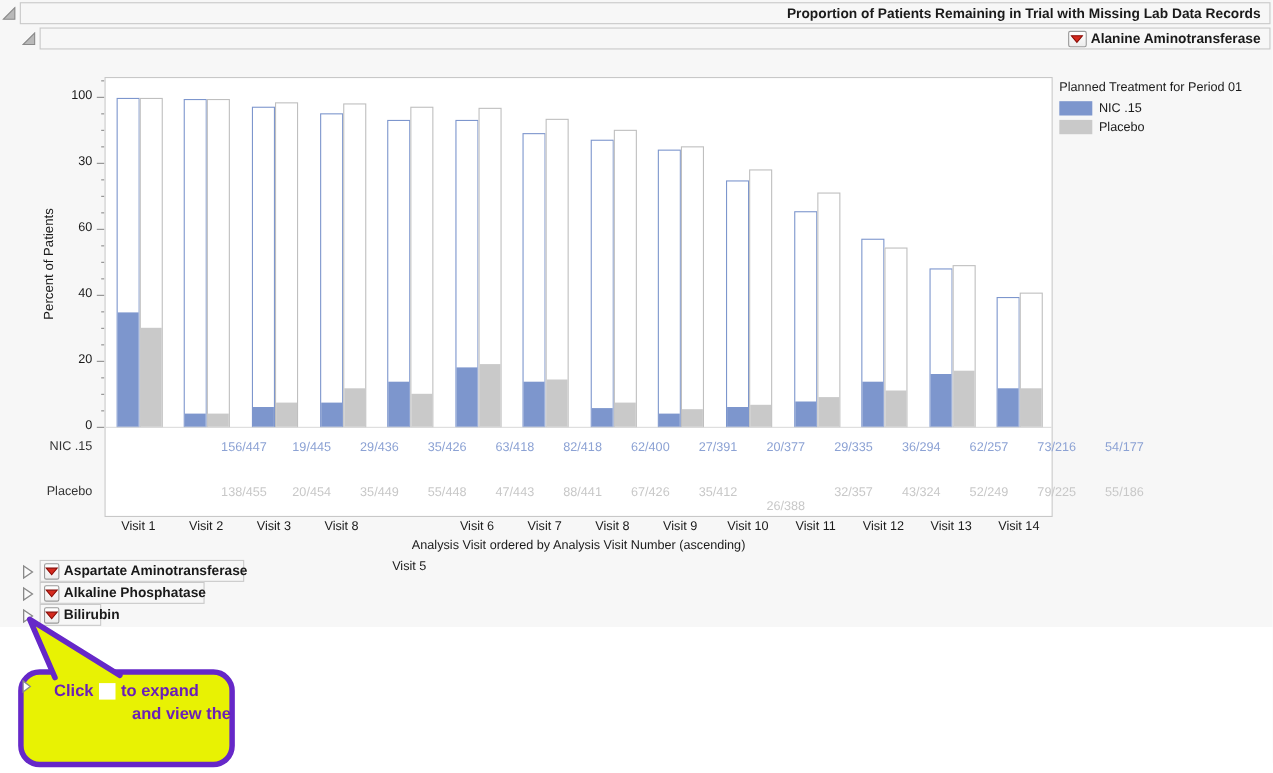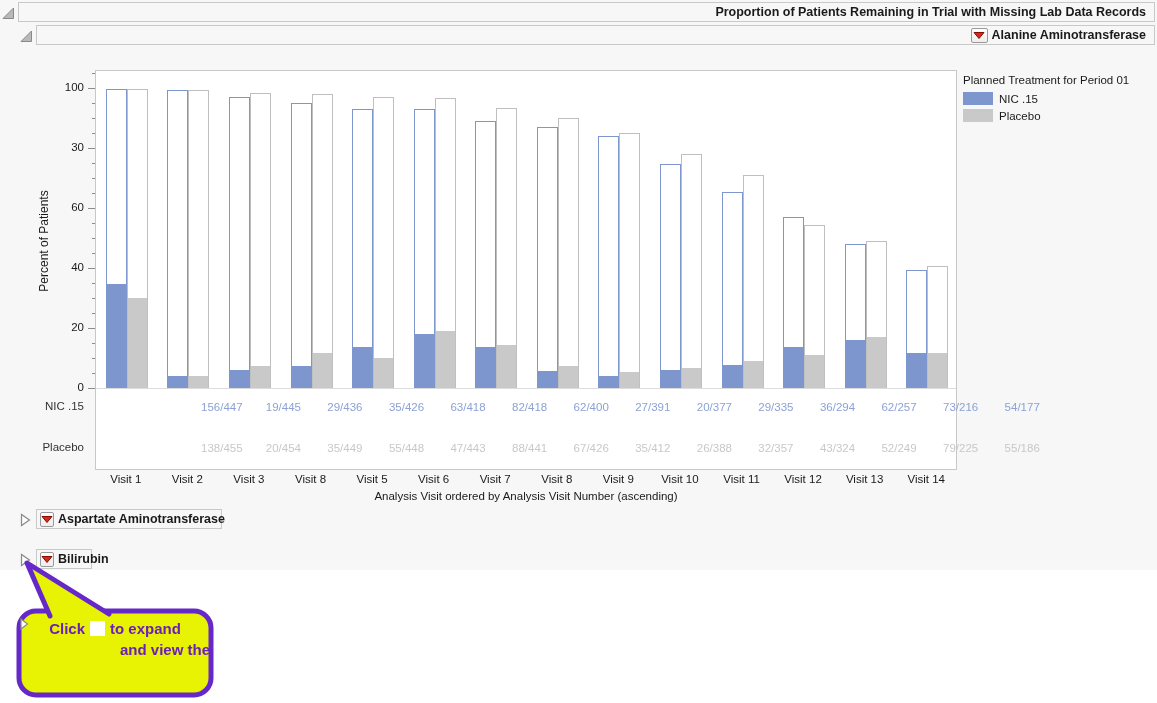--- a/index.html
+++ b/index.html
@@ -244,38 +244,38 @@
       </div>
     <div class="table-row" style="top:371px;">
         <div class="cell" style="left: -0.214286px; color: rgb(200, 200, 200);">138/455</div>
         <div class="cell" style="left: 61.3571px; color: rgb(200, 200, 200);">20/454</div>
         <div class="cell" style="left: 122.929px; color: rgb(200, 200, 200);">35/449</div>
         <div class="cell" style="left: 184.5px; color: rgb(200, 200, 200);">55/448</div>
         <div class="cell" style="left: 246.071px; color: rgb(200, 200, 200);">47/443</div>
         <div class="cell" style="left: 307.643px; color: rgb(200, 200, 200);">88/441</div>
         <div class="cell" style="left: 369.214px; color: rgb(200, 200, 200);">67/426</div>
         <div class="cell" style="left: 430.786px; color: rgb(200, 200, 200);">35/412</div>
-        <div class="cell" style="left: 492.357px; color: rgb(200, 200, 200);">26/388</div>
+        <div class="cell" style="left: 492.357px; color: rgb(200, 200, 200); margin-top: 13px;">26/388</div>
         <div class="cell" style="left: 553.929px; color: rgb(200, 200, 200);">32/357</div>
         <div class="cell" style="left: 615.5px; color: rgb(200, 200, 200);">43/324</div>
         <div class="cell" style="left: 677.071px; color: rgb(200, 200, 200);">52/249</div>
         <div class="cell" style="left: 738.643px; color: rgb(200, 200, 200);">79/225</div>
         <div class="cell" style="left: 800.214px; color: rgb(200, 200, 200);">55/186</div>
       </div>
   </div>
 
   <div class="row-label" style="left:2px; top:400px;">NIC .15</div>
   <div class="row-label" style="left:2px; top:441px;">Placebo</div>
 
   <div class="x-labels">
       <div class="xcat" style="left: 94.7857px;">Visit 1</div>
       <div class="xcat" style="left: 156.357px;">Visit 2</div>
       <div class="xcat" style="left: 217.929px;">Visit 3</div>
       <div class="xcat" style="left: 279.5px;">Visit 8</div>
-      <div class="xcat" style="left: 341.071px;">Visit 5</div>
+      <div class="xcat" style="left: 341.071px; margin-top: 36px;">Visit 5</div>
       <div class="xcat" style="left: 402.643px;">Visit 6</div>
       <div class="xcat" style="left: 464.214px;">Visit 7</div>
       <div class="xcat" style="left: 525.786px;">Visit 8</div>
       <div class="xcat" style="left: 587.357px;">Visit 9</div>
       <div class="xcat" style="left: 648.929px;">Visit 10</div>
       <div class="xcat" style="left: 710.5px;">Visit 11</div>
       <div class="xcat" style="left: 772.071px;">Visit 12</div>
       <div class="xcat" style="left: 833.643px;">Visit 13</div>
       <div class="xcat" style="left: 895.214px;">Visit 14</div>
     </div>
@@ -305,20 +305,35 @@
     <div class="hdr-box" style="width:186px;">
       <span class="red-btn">
         <svg width="12" height="9">
             <polygon points="1,1.5 11,1.5 6,7.5" fill="#d42a1e" stroke="#8a0b06" stroke-width="1"></polygon>
           </svg>
       </span>
       <span class="hdr-title">Aspartate Aminotransferase</span>
     </div>
   </div>
 
+  <div class="hdr" style="left:20px; top:529px;">
+    <span class="tri-toggle">
+      <svg width="11" height="14">
+          <polygon points="1.5,1.5 1.5,12.5 9.5,7" fill="#fbfbfb" stroke="#8a8a8a" stroke-width="1.2"></polygon>
+        </svg>
+    </span>
+    <div class="hdr-box" style="width:150px;">
+      <span class="red-btn">
+        <svg width="12" height="9">
+            <polygon points="1,1.5 11,1.5 6,7.5" fill="#d42a1e" stroke="#8a0b06" stroke-width="1"></polygon>
+          </svg>
+      </span>
+      <span class="hdr-title">Alkaline Phosphatase</span>
+    </div>
+  </div>
 
   <div class="hdr" style="left:20px; top:549px;">
     <span class="tri-toggle">
       <svg width="11" height="14">
           <polygon points="1.5,1.5 1.5,12.5 9.5,7" fill="#fbfbfb" stroke="#8a8a8a" stroke-width="1.2"></polygon>
         </svg>
     </span>
     <div class="hdr-box" style="width:56px;">
       <span class="red-btn">
         <svg width="12" height="9">

